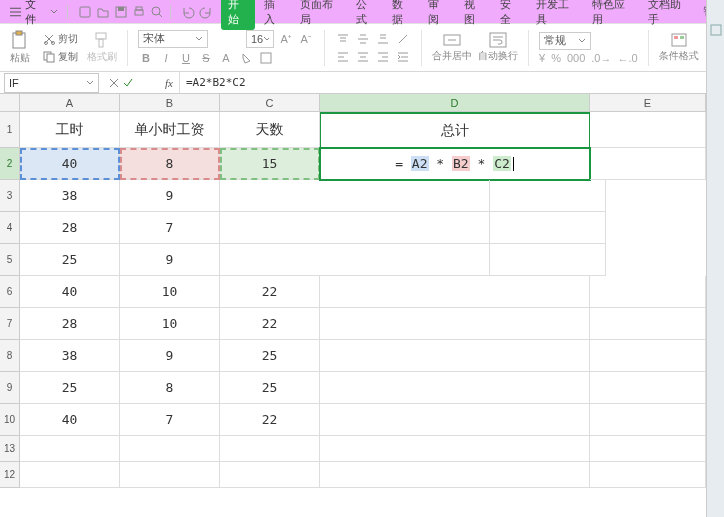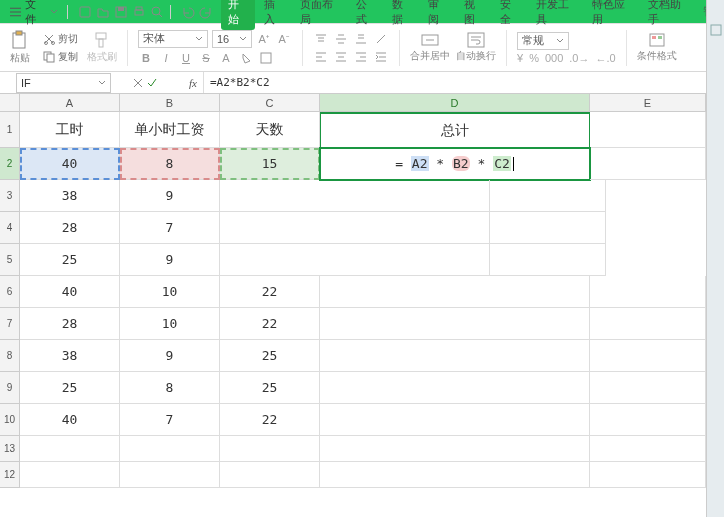--- a/index.html
+++ b/index.html
@@ -1,46 +1,46 @@
 <!DOCTYPE html>
 <html><head>
 <meta charset="utf-8">
 <style>
 * { margin: 0; padding: 0; box-sizing: border-box; }
 body { font-family: "Microsoft YaHei", Arial, sans-serif; font-size: 11px; background: #fff; color: #333; overflow: hidden; }
 
 
-.menubar { display: flex; align-items: center; height: 24px; background: #22c55e; border-bottom: 1px solid #e0e0e0; padding: 0 6px; gap: 2px; }
+.menubar { display: flex; align-items: center; height: 24px; background: #f0abfc; border-bottom: 1px solid #e0e0e0; padding: 0 6px; gap: 2px; }
 .menubar .file-menu { display: flex; align-items: center; gap: 4px; padding: 0 4px; font-size: 11px; }
 .menubar .qat { display: flex; gap: 4px; margin-left: 4px; }
 .menubar .qat svg, .file-menu svg { display: block; }
 .menubar .sep { width: 1px; height: 14px; background: #ccc; margin: 0 4px; }
 .menubar .tabs { display: flex; gap: 2px; margin-left: 6px; }
 .menubar .tab { padding: 3px 7px; font-size: 11px; color: #444; border-radius: 3px; cursor: pointer; }
 .menubar .tab.active { background: #22b14c; color: #fff; }
 .menubar .helper { margin-left: auto; display: flex; gap: 6px; color: #555; padding-right: 4px; }
 
 
 .ribbon { display: flex; align-items: center; height: 48px; background: #fff; border-bottom: 1px solid #d8d8d8; padding: 0 6px; gap: 6px; color: #777; }
 .ribbon .group { display: flex; flex-direction: column; align-items: center; justify-content: center; padding: 12px 4px; }
 .ribbon .stack { display: flex; flex-direction: column; gap: 2px; justify-content: center; }
 .ribbon .row { display: flex; align-items: center; gap: 4px; }
 .ribbon .btn { display: flex; align-items: center; gap: 3px; font-size: 10px; color: #666; padding: 1px 3px; }
 .ribbon .sep { width: 1px; height: 36px; background: #e4e4e4; margin: 0 4px; }
 .ribbon svg { display: block; }
 .ribbon .combo { border: 1px solid #ccc; background: #fff; height: 18px; display: flex; align-items: center; padding: 0 4px; font-size: 11px; color: #555; }
 .ribbon .combo.font { width: 70px; justify-content: space-between; }
-.ribbon .combo.size { width: 40px; justify-content: space-between; }
+.ribbon .combo.size { width: 28px; justify-content: center; margin-left: 34px; }
 .ribbon .combo.fmt { width: 52px; justify-content: space-between; }
 .ribbon .iconbtn { width: 16px; height: 16px; display: flex; align-items: center; justify-content: center; color: #999; }
 .ribbon .vstack { display:flex; flex-direction:column; align-items:center; gap:1px; font-size:10px; color:#888; }
 
 
 .fbar { display: flex; align-items: center; height: 22px; border-bottom: 1px solid #ccc; }
-.fbar .namebox { width: 95px; height: 20px; border: 1px solid #c8c8c8; margin: 0 16px; display: flex; align-items: center; justify-content: space-between; padding: 0 4px; background: #fff; font-size: 11px; color: #333; }
+.fbar .namebox { width: 95px; height: 20px; border: 1px solid #c8c8c8; margin: 0 4px; display: flex; align-items: center; justify-content: space-between; padding: 0 4px; background: #fff; font-size: 11px; color: #333; }
 .fbar .fx-controls { display: flex; align-items: center; gap: 4px; padding: 0 6px; border-right: 1px solid #ddd; height: 100%; color: #555; }
 .fbar .fx { font-style: italic; font-family: Georgia, serif; font-size: 11px; color: #555; margin-left: 28px; }
 .fbar .formula { flex: 1; padding: 0 6px; font-family: Consolas, monospace; font-size: 11px; color: #333; }
 
 
 .grid { position: relative; }
 .corner { position: absolute; left: 0; top: 0; width: 20px; height: 18px; background: #f3f3f3; border-right: 1px solid #ccc; border-bottom: 1px solid #ccc; }
 .col-headers { display: flex; margin-left: 20px; height: 18px; background: #f3f3f3; border-bottom: 1px solid #ccc; }
 .col-h { display: flex; align-items: center; justify-content: center; border-right: 1px solid #ccc; font-size: 11px; color: #555; }
 .col-h.sel { background: #cfe8cf; color: #2a7a2a; }
@@ -54,21 +54,21 @@
 .cell.header { font-size: 14px; font-family: "SimSun","宋体",serif; }
 .cell.num { font-family: Verdana, monospace; }
 
 
 .ref-a { outline: 2px dashed #5b8fd6; outline-offset: -2px; background: #dce7f5; }
 .ref-b { outline: 2px dashed #d98b8b; outline-offset: -2px; background: #f5dede; }
 .ref-c { outline: 2px dashed #7fbf7f; outline-offset: -2px; background: #deeedd; }
 .active-cell { outline: 2px solid #1a9641; outline-offset: -1px; }
 .formula-text { font-family: Verdana, monospace; font-size: 13px; }
 .formula-text .tk-a { background: #cddff5; padding: 0 1px; }
-.formula-text .tk-b { background: #f5cdcd; padding: 0 1px; border-radius: 6px; }
+.formula-text .tk-b { background: #f5cdcd; padding: 0 1px; }
 .formula-text .tk-c { background: #cdeccd; padding: 0 1px; }
 .cursor { display:inline-block; width:1px; height:14px; background:#000; margin-left:2px; vertical-align:middle; }
 
 .rpanel { position:absolute; right:0; top:0; width:18px; height:517px; background:#e6ecef; border-left:1px solid #ccc; display:flex; flex-direction:column; align-items:center; padding-top:24px; gap:8px; color:#6a7a82; font-size:11px;}
 </style>
 </head>
 <body>
 
 <div class="menubar">
   <div class="file-menu">

